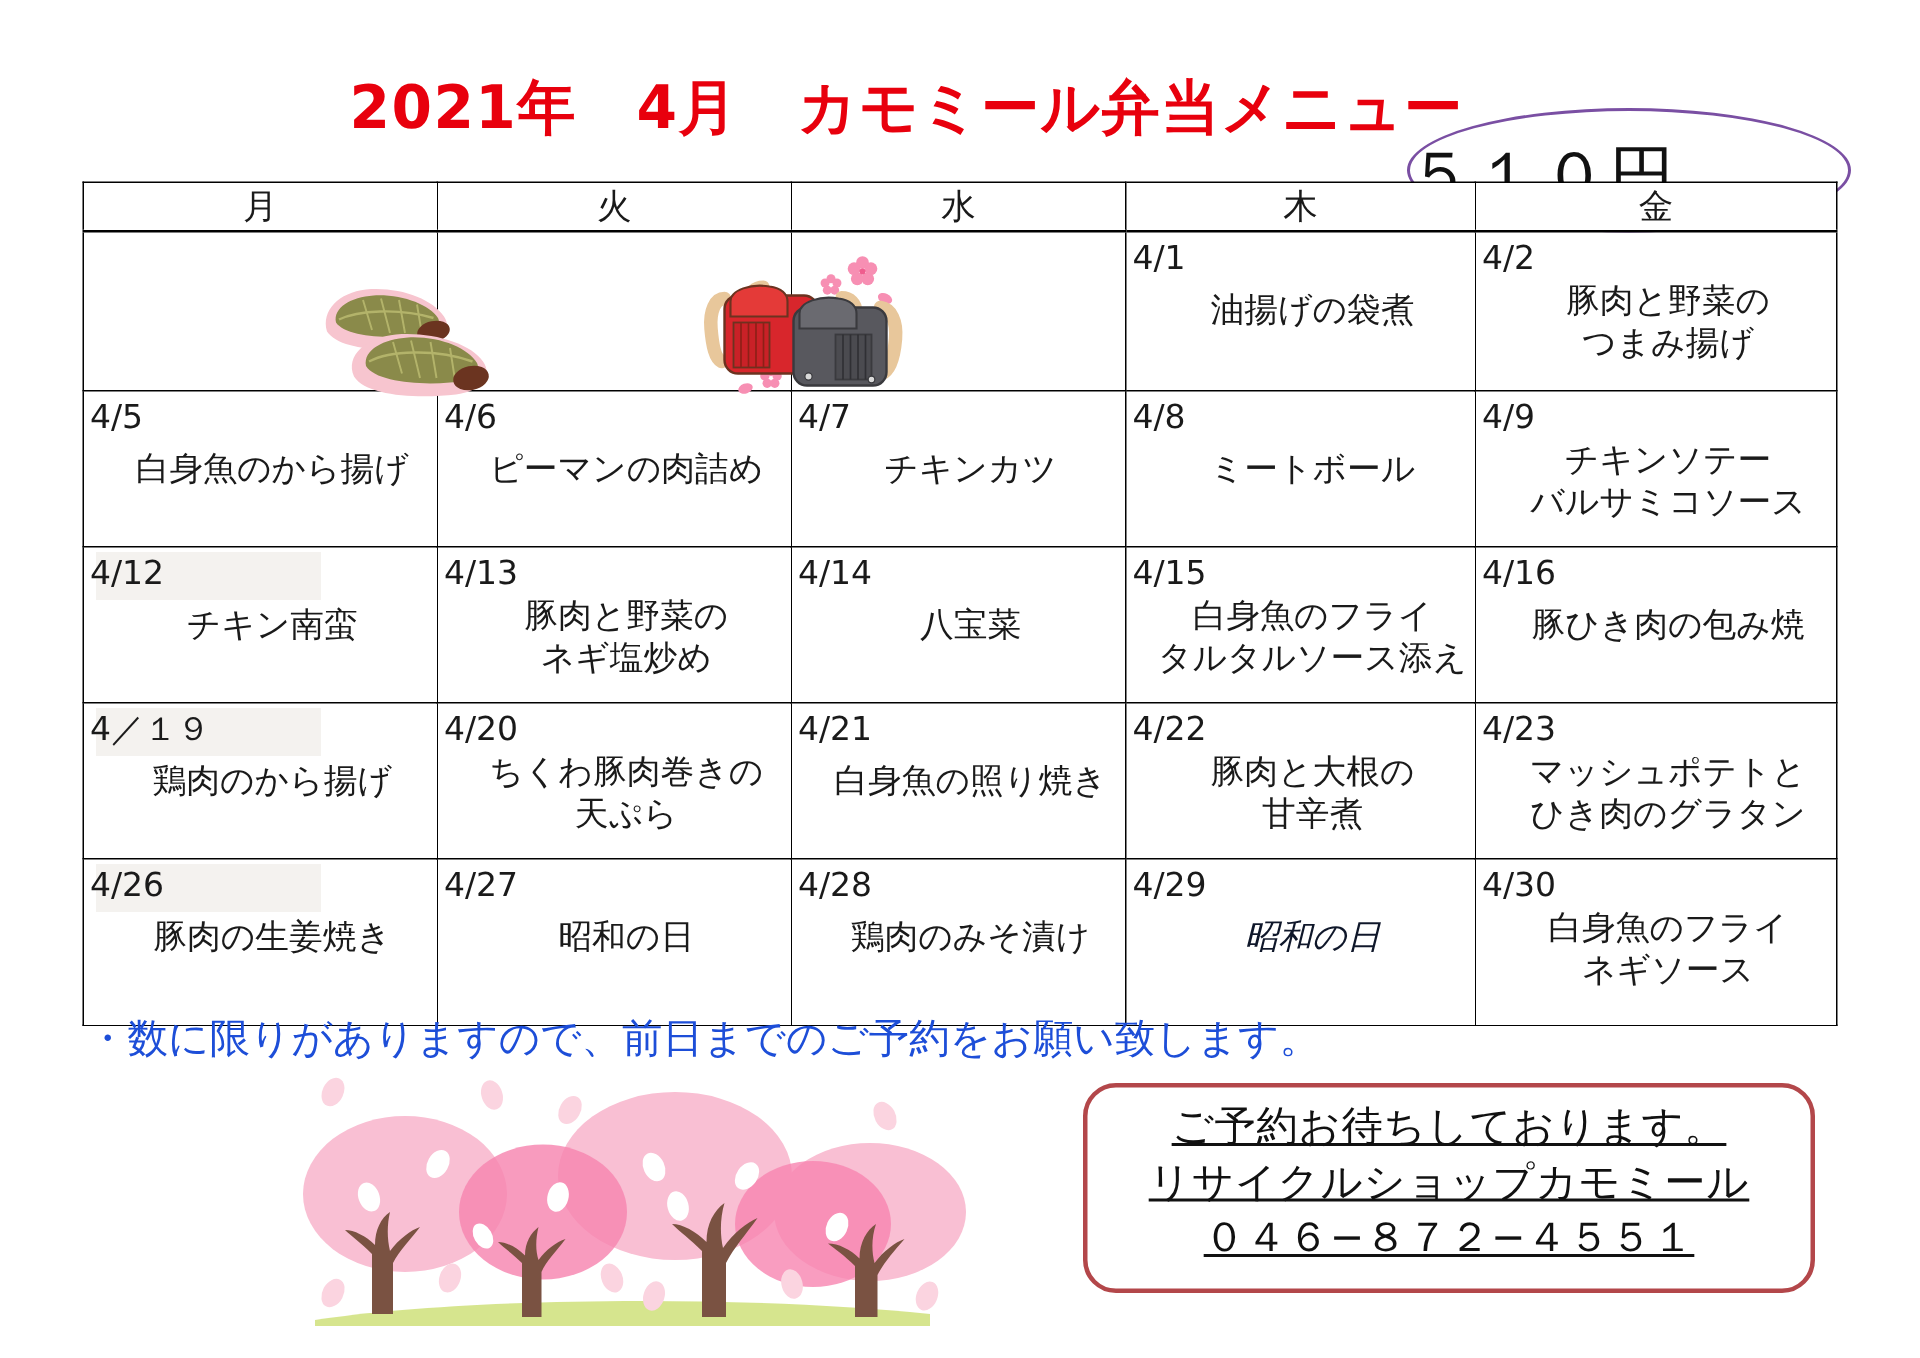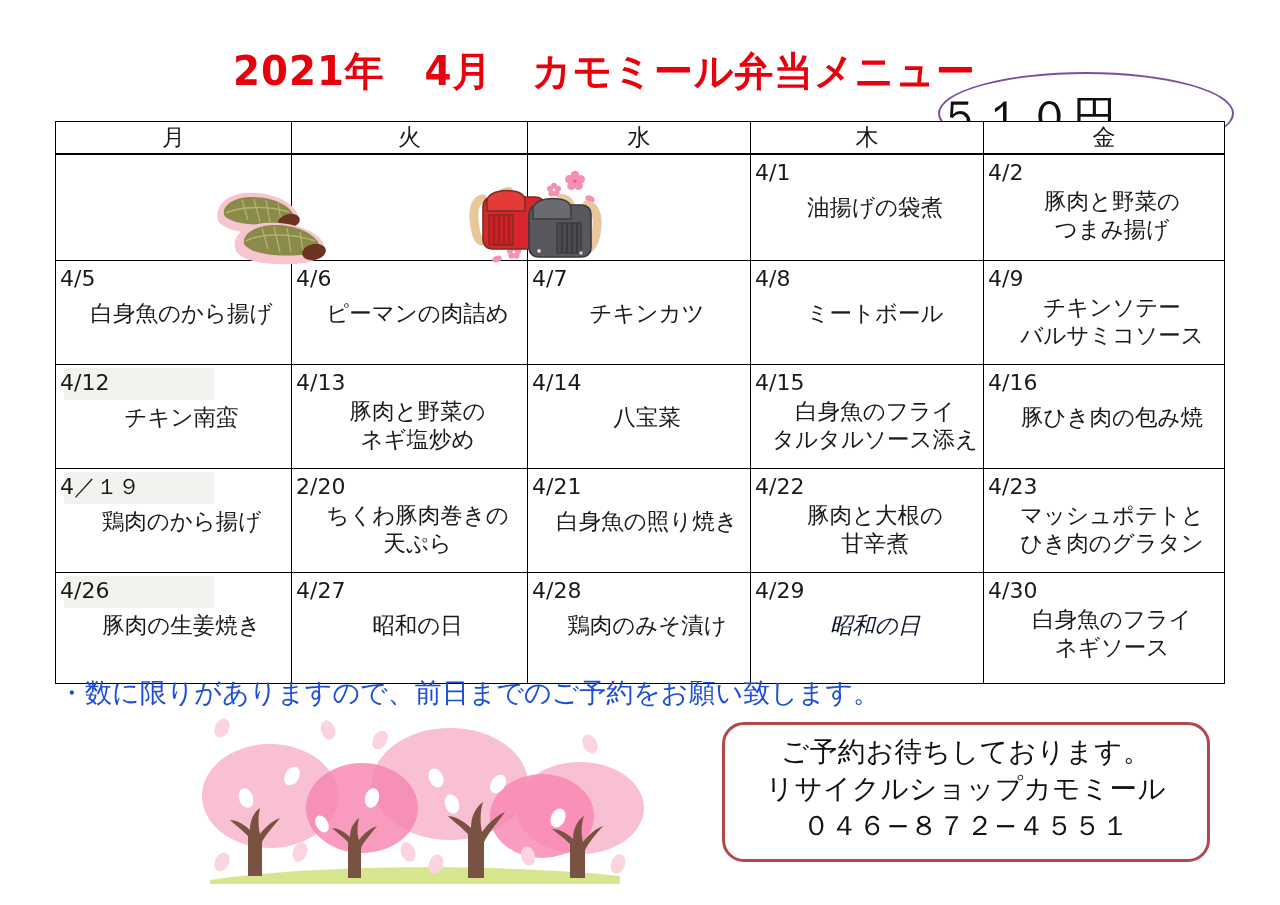--- a/index.html
+++ b/index.html
@@ -184,20 +184,21 @@
     position: absolute;
     left: 722px;
     top: 733px;
     width: 488px;
     text-align: center;
     font-size: 27.5px;
     line-height: 37px;
     color: #111;
     white-space: pre-line;
     letter-spacing: 0.5px;
+    text-decoration: underline;
   }
 </style>
 </head>
 <body>
 
 <div id="title-row">
   <div id="title-text">2021年　4月　カモミール弁当メニュー</div>
   <div id="price-badge"></div>
   <div id="price-text">５１０円</div>
 </div>
@@ -354,21 +355,21 @@
       </td>
     </tr>
 
     <tr>
       <td>
         <span class="date-hl wide"></span>
         <span class="date">4／１９</span>
         <span class="dish">鶏肉のから揚げ</span>
       </td>
       <td>
-        <span class="date">2/20</span>
+        <span class="date">4/20</span>
         <span class="dish two-line">ちくわ豚肉巻きの
 天ぷら</span>
       </td>
       <td>
         <span class="date">4/21</span>
         <span class="dish">白身魚の照り焼き</span>
       </td>
       <td>
         <span class="date">4/22</span>
         <span class="dish two-line">豚肉と大根の

